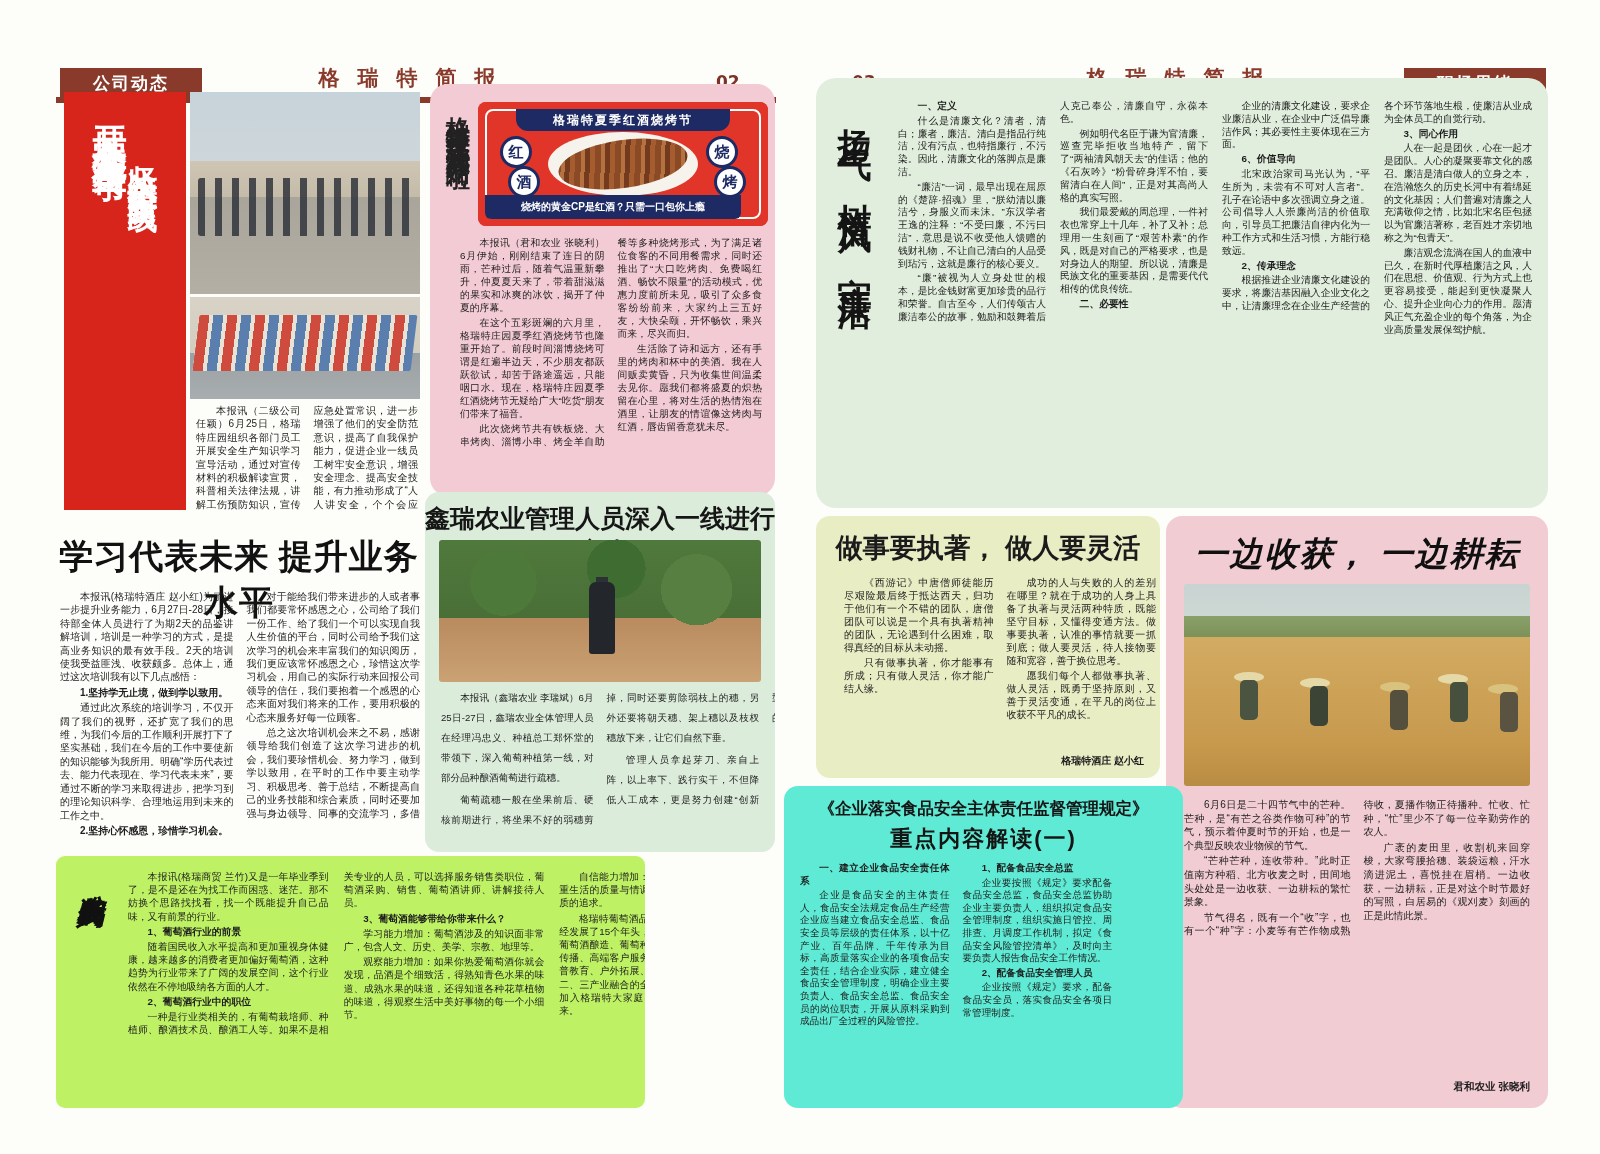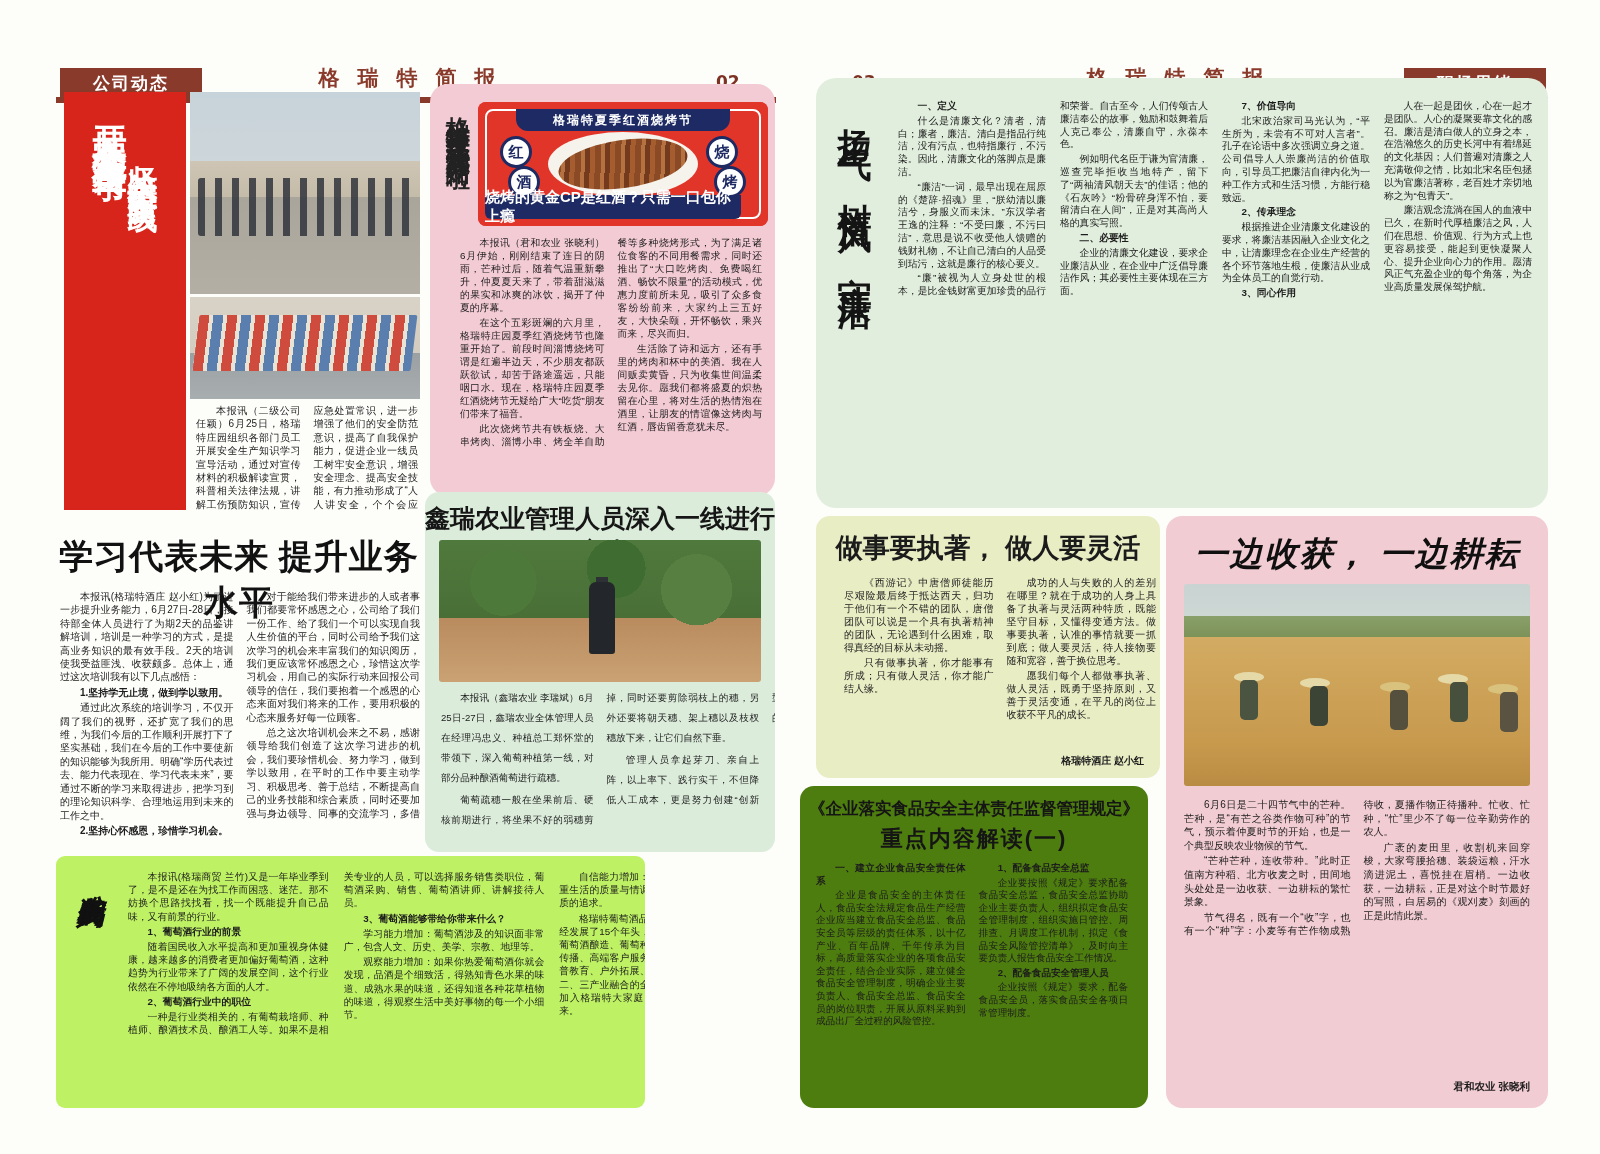--- a/index.html
+++ b/index.html
@@ -40,21 +40,21 @@
   
   .pinkbox{left:430px;top:84px;width:345px;height:412px;background:#f3cbd5;}
   .bbq-head{position:absolute;left:12px;top:14px;height:384px;font-family:"Liberation Serif","DejaVu Serif",serif;
             font-size:24px;font-weight:700;letter-spacing:4px;color:#222;}
   .ad{position:absolute;left:48px;top:18px;width:290px;height:124px;background:#e2352a;border-radius:8px;
       box-shadow:inset 0 0 0 3px #e2352a;}
   .ad .frame{position:absolute;left:7px;top:7px;right:7px;bottom:7px;border:2px solid #fff;border-radius:8px;}
   .ad .band-top{position:absolute;left:38px;top:7px;width:214px;height:22px;background:#1d2a63;border-radius:0 0 12px 12px;
       color:#fff;font-size:12px;font-weight:700;display:flex;align-items:center;justify-content:center;letter-spacing:2px;}
   .ad .band-bottom{position:absolute;left:7px;bottom:7px;width:256px;height:24px;background:#1d2a63;border-radius:0 0 6px 6px;
-      color:#fff;font-size:15px;font-weight:700;display:flex;align-items:center;justify-content:center;}
+      color:#fff;font-size:10px;font-weight:700;display:flex;align-items:center;justify-content:center;}
   .ad .plate{position:absolute;left:70px;top:30px;width:150px;height:64px;background:#f6f3ec;border-radius:50%;}
   .ad .skewers{position:absolute;left:10px;top:8px;width:130px;height:48px;border-radius:50%;transform:rotate(-8deg);
       background:repeating-linear-gradient(100deg,#8a4a26 0 6px,#b5713f 6px 10px,#743a1d 10px 15px,#a55c2e 15px 20px);}
   .ad .badge{position:absolute;width:26px;height:26px;border-radius:50%;background:#fff;border:3px solid #1d2a63;
       color:#1d2a63;font-weight:900;font-size:15px;display:flex;align-items:center;justify-content:center;}
   .bbqbody{position:absolute;left:30px;top:152px;width:302px;height:248px;font-size:9.8px;line-height:13px;}
   
   .trainhead{position:absolute;left:56px;top:534px;width:366px;text-align:center;
       font-family:"Liberation Serif","DejaVu Serif",serif;font-size:34px;font-weight:900;color:#111;letter-spacing:1px;}
   .trainbody{left:60px;top:590px;width:360px;height:256px;font-size:10px;line-height:13.4px;}
@@ -89,21 +89,21 @@
       font-style:italic;font-size:33px;font-weight:900;color:#101010;letter-spacing:2px;}
   .harvphoto{position:absolute;left:18px;top:68px;width:346px;height:202px;border-radius:3px;
       background:linear-gradient(#c9d4d2 0%,#cdd7d4 16%,#8aa06a 16%,#7c9259 26%,#d3ab62 26%,#c79a4e 78%,#b98c43 100%);}
   .harvphoto:after{content:"";position:absolute;left:56px;top:96px;width:18px;height:40px;background:#4a5440;border-radius:5px;
       box-shadow:70px 6px 0 0 #3c4436,150px 10px 0 0 #55503e,210px 2px 0 0 #46503c,260px 12px 0 0 #5a5342;}
   .harvphoto:before{content:"";position:absolute;left:50px;top:88px;width:30px;height:10px;background:#e5d9a8;border-radius:50%;
       box-shadow:66px 6px 0 0 #e5d9a8,146px 10px 0 0 #d9c27e,204px 2px 0 0 #e5d9a8,254px 12px 0 0 #d9c27e;}
   .harvbody{position:absolute;left:18px;top:282px;width:346px;height:272px;font-size:10px;line-height:13.6px;}
   .harvby{position:absolute;left:18px;bottom:14px;width:346px;font-size:10.5px;}
   
-  .foodbox{left:800px;top:786px;width:348px;height:322px;background:#4d7c0f;border-radius:14px;}
+  .foodbox{left:784px;top:786px;width:399px;height:322px;background:#5eead4;border-radius:14px;}
   .foodhead1{position:absolute;left:0;top:12px;width:100%;text-align:center;font-size:16.5px;font-weight:900;color:#151515;}
   .foodhead2{position:absolute;left:0;top:38px;width:100%;text-align:center;font-size:22px;font-weight:900;color:#151515;letter-spacing:2px;}
   .foodbody{position:absolute;left:16px;top:76px;width:312px;height:236px;font-size:9.6px;line-height:12.6px;}
 </style>
 </head>
 <body>
 
 <div id="app">
 
   <div class="rule" style="left:56px;top:97px;width:720px;"></div>
@@ -185,23 +185,24 @@
   </div>
 
   <div class="box intbox">
     <span class="vtext inthead">扬正气  树清风  守廉洁</span>
     <div class="intbody cols4">
       <p class="sub">一、定义</p>
       <p>什么是清廉文化？清者，清白；廉者，廉洁。清白是指品行纯洁，没有污点，也特指廉行，不污染。因此，清廉文化的落脚点是廉洁。</p>
       <p>“廉洁”一词，最早出现在屈原的《楚辞·招魂》里，“朕幼清以廉洁兮，身服义而未沫。”东汉学者王逸的注释：“不受曰廉，不污曰洁”，意思是说不收受他人馈赠的钱财礼物，不让自己清白的人品受到玷污，这就是廉行的核心要义。</p>
       <p>“廉”被视为人立身处世的根本，是比金钱财富更加珍贵的品行和荣誉。自古至今，人们传颂古人廉洁奉公的故事，勉励和鼓舞着后人克己奉公，清廉自守，永葆本色。</p>
       <p>例如明代名臣于谦为官清廉，巡查完毕拒收当地特产，留下了“两袖清风朝天去”的佳话；他的《石灰吟》“粉骨碎身浑不怕，要留清白在人间”，正是对其高尚人格的真实写照。</p>
+      <p>我们最爱戴的周总理，一件衬衣也常穿上十几年，补了又补；总理用一生刻画了“艰苦朴素”的作风，既是对自己的严格要求，也是对身边人的期望。所以说，清廉是民族文化的重要基因，是需要代代相传的优良传统。</p>
       <p class="sub">二、必要性</p>
       <p>企业的清廉文化建设，要求企业廉洁从业，在企业中广泛倡导廉洁作风；其必要性主要体现在三方面。</p>
-      <p class="sub">7、价值导向</p>
+      <p class="sub">6、价值导向</p>
       <p>北宋政治家司马光认为，“平生所为，未尝有不可对人言者”。孔子在论语中多次强调立身之道。公司倡导人人崇廉尚洁的价值取向，引导员工把廉洁自律内化为一种工作方式和生活习惯，方能行稳致远。</p>
       <p class="sub">2、传承理念</p>
       <p>根据推进企业清廉文化建设的要求，将廉洁基因融入企业文化之中，让清廉理念在企业生产经营的各个环节落地生根，使廉洁从业成为全体员工的自觉行动。</p>
       <p class="sub">3、同心作用</p>
       <p>人在一起是团伙，心在一起才是团队。人心的凝聚要靠文化的感召。廉洁是清白做人的立身之本，在浩瀚悠久的历史长河中有着绵延的文化基因；人们普遍对清廉之人充满敬仰之情，比如北宋名臣包拯以为官廉洁著称，老百姓才亲切地称之为“包青天”。</p>
       <p>廉洁观念流淌在国人的血液中已久，在新时代厚植廉洁之风，人们在思想、价值观、行为方式上也更容易接受，能起到更快凝聚人心、提升企业向心力的作用。愿清风正气充盈企业的每个角落，为企业高质量发展保驾护航。</p>
     </div>
   </div>
 
   <div class="box flexbox">

